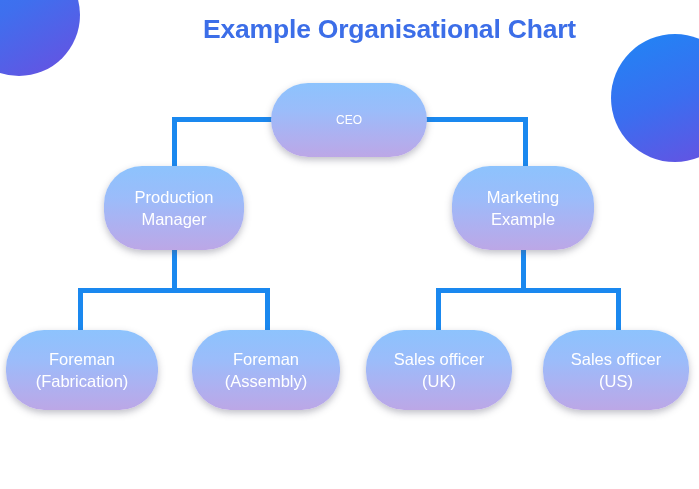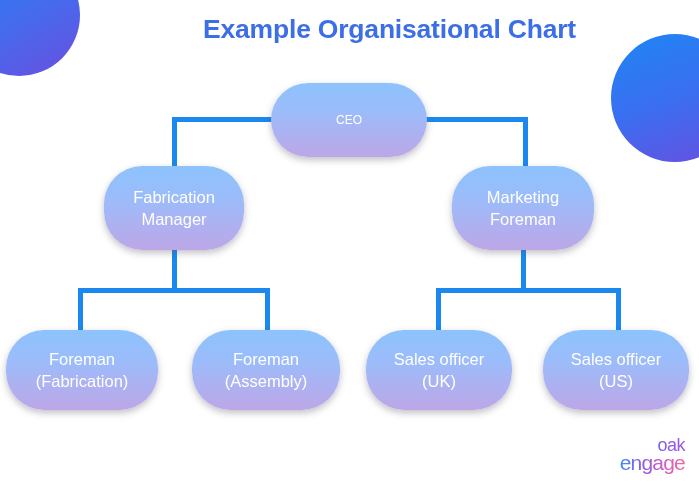--- a/index.html
+++ b/index.html
@@ -115,27 +115,27 @@
   <div class="line line-v" style="left:521px; top:245px; height:46px;"></div>
   <div class="line line-h" style="left:436px; top:288px; width:185px;"></div>
   <div class="line line-v" style="left:436px; top:288px; height:44px;"></div>
   <div class="line line-v" style="left:616px; top:288px; height:44px;"></div>
 
   <div class="node ceo" style="left:271px; top:83px; width:156px; height:74px;">
     <span class="node-label">CEO</span>
   </div>
 
   <div class="node" style="left:104px; top:166px; width:140px; height:84px;">
-    <span class="node-label">Fabrication
+    <span class="node-label">Production
 Manager</span>
   </div>
 
   <div class="node" style="left:452px; top:166px; width:142px; height:84px;">
     <span class="node-label">Marketing
-Foreman</span>
+Example</span>
   </div>
 
   <div class="node" style="left:6px; top:330px; width:152px; height:80px;">
     <span class="node-label">Foreman
 (Fabrication)</span>
   </div>
 
   <div class="node" style="left:192px; top:330px; width:148px; height:80px;">
     <span class="node-label">Foreman
 (Assembly)</span>
@@ -144,33 +144,14 @@
   <div class="node" style="left:366px; top:330px; width:146px; height:80px;">
     <span class="node-label">Sales officer
 (UK)</span>
   </div>
 
   <div class="node" style="left:543px; top:330px; width:146px; height:80px;">
     <span class="node-label">Sales officer
 (US)</span>
   </div>
 
-  <div id="brand-logo">
-    <svg width="100" height="44" viewBox="0 0 100 44" xmlns="http://www.w3.org/2000/svg">
-      <defs>
-        <linearGradient id="gradOak" x1="0" y1="0" x2="1" y2="0">
-          <stop offset="0%" stop-color="#6f63f2"></stop>
-          <stop offset="55%" stop-color="#8f5ae8"></stop>
-          <stop offset="100%" stop-color="#a95ae0"></stop>
-        </linearGradient>
-        <linearGradient id="gradEngage" x1="0" y1="0" x2="1" y2="0">
-          <stop offset="0%" stop-color="#3b8ef2"></stop>
-          <stop offset="35%" stop-color="#8f5ae8"></stop>
-          <stop offset="70%" stop-color="#d45fc0"></stop>
-          <stop offset="100%" stop-color="#f1679f"></stop>
-        </linearGradient>
-      </defs>
-      <text x="98" y="18" text-anchor="end" font-family="'Liberation Sans', sans-serif" font-size="18" font-weight="500" letter-spacing="-0.5" fill="url(#gradOak)">oak</text>
-      <text x="98" y="37" text-anchor="end" font-family="'Liberation Sans', sans-serif" font-size="21" font-weight="500" letter-spacing="-0.8" fill="url(#gradEngage)">engage</text>
-    </svg>
-  </div>
 
 </div>
 
 </body></html>

